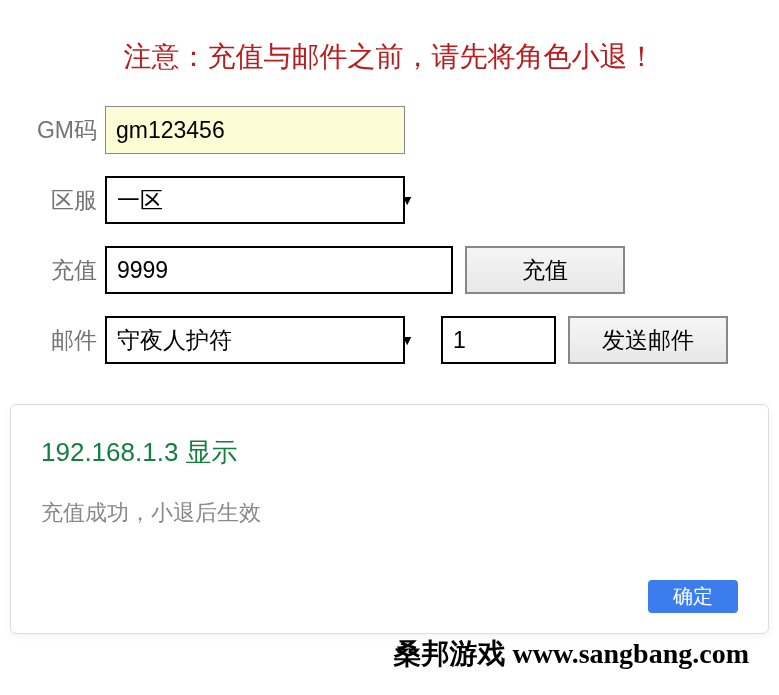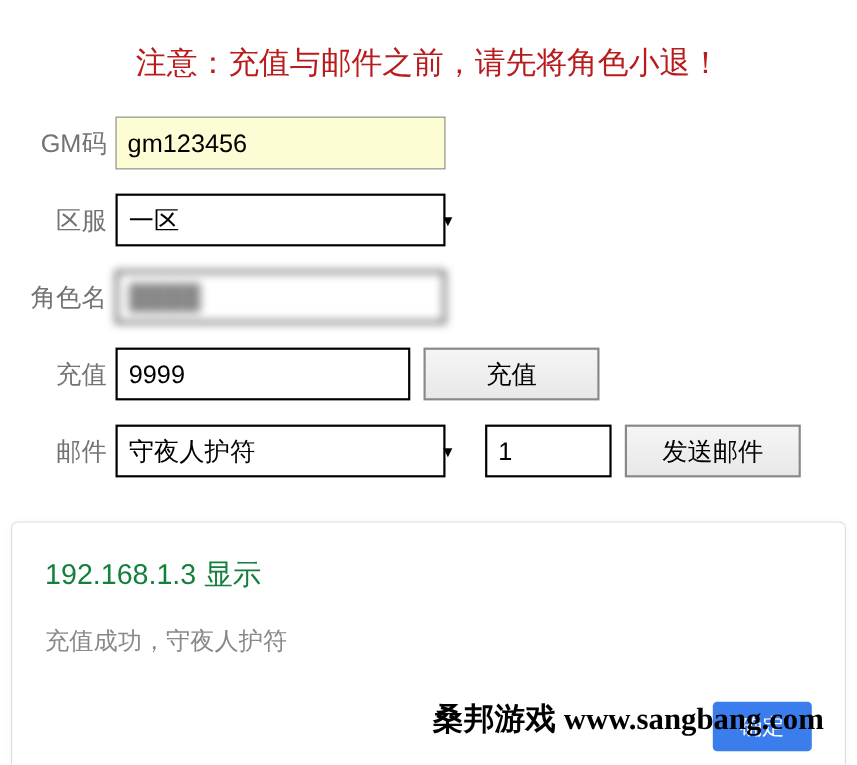--- a/index.html
+++ b/index.html
@@ -71,21 +71,21 @@
       border: 2px solid #000;
       height: 48px;
       width: 300px;
       font-size: 23px;
       padding: 0 10px;
       background: #fff;
     }
     .input-recharge {
       border: 2px solid #000;
       height: 48px;
-      width: 268px;
+      width: 348px;
       font-size: 23px;
       padding: 4px 10px;
       background: #fff;
     }
     .btn-recharge {
       border: 2px solid #888;
       height: 48px;
       width: 160px;
       font-size: 23px;
       background: linear-gradient(#f5f5f5, #e8e8e8);
@@ -138,21 +138,21 @@
       color: #888;
     }
     .dialog-btn {
       position: absolute;
       right: 30px;
       bottom: 20px;
       background: #3b7ded;
       color: #fff;
       border: none;
       width: 90px;
-      height: 45px;
+      height: 33px;
       border-radius: 4px;
       font-size: 20px;
       cursor: pointer;
     }
     .watermark {
       position: absolute;
       bottom: 22px;
       right: 30px;
       font-size: 28px;
       font-weight: bold;
@@ -179,24 +179,20 @@
 
   <div class="form-row">
     <div class="form-label">区服</div>
     <div class="select-wrapper">
       <select class="select-server">
         <option>一区</option>
       </select>
     </div>
   </div>
 
-  <div class="form-row">
-    <div class="form-label">角色名</div>
-    <input class="input-role blurred" type="text" value="████" style="">
-  </div>
 
   <div class="form-row">
     <div class="form-label">充值</div>
     <input class="input-recharge" type="text" value="9999" style="">
     <button class="btn-recharge">充值</button>
   </div>
 
   <div class="form-row">
     <div class="form-label">邮件</div>
     <div class="select-wrapper">
@@ -205,17 +201,17 @@
       </select>
     </div>
     <input class="input-qty" type="text" value="1" style="">
     <button class="btn-send">发送邮件</button>
   </div>
 
 </div>
 
 <div class="dialog">
   <div class="dialog-title">192.168.1.3 显示</div>
-  <div class="dialog-message">充值成功，守夜人护符</div>
+  <div class="dialog-message">充值成功，小退后生效</div>
   <button class="dialog-btn">确定</button>
 </div>
 
 <div class="watermark">桑邦游戏 www.sangbang.com</div>
 
 </body></html>

